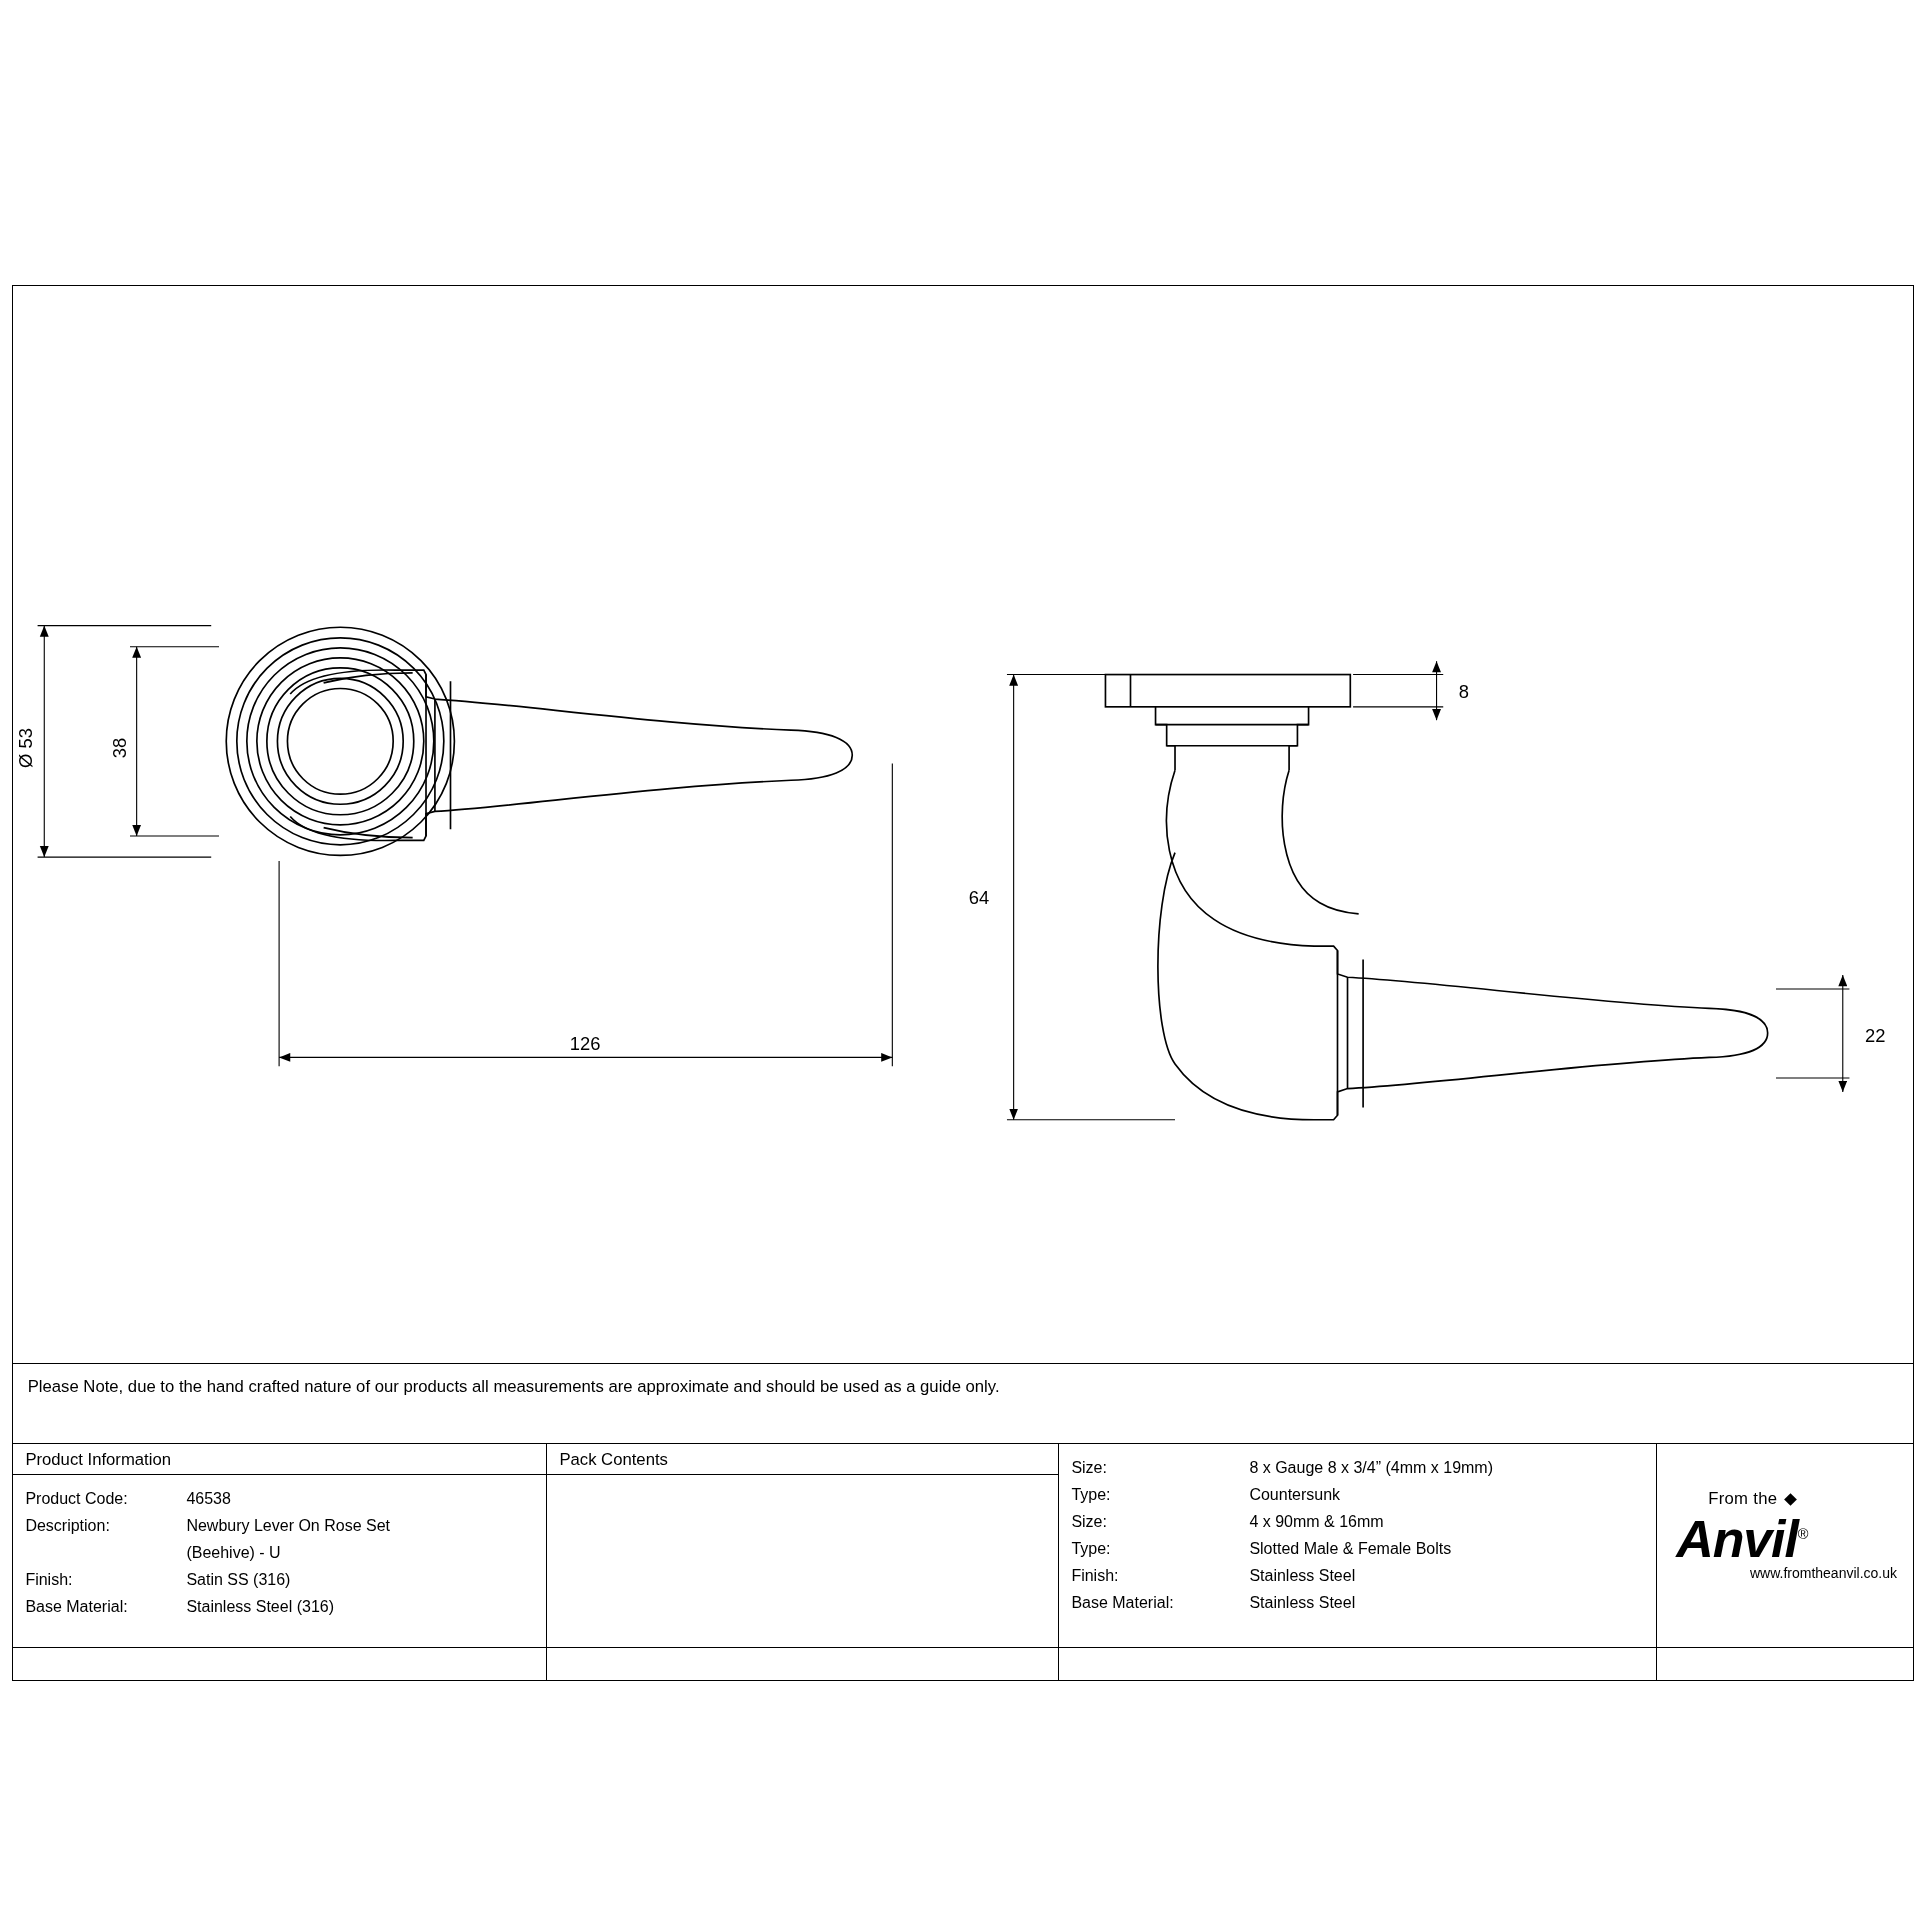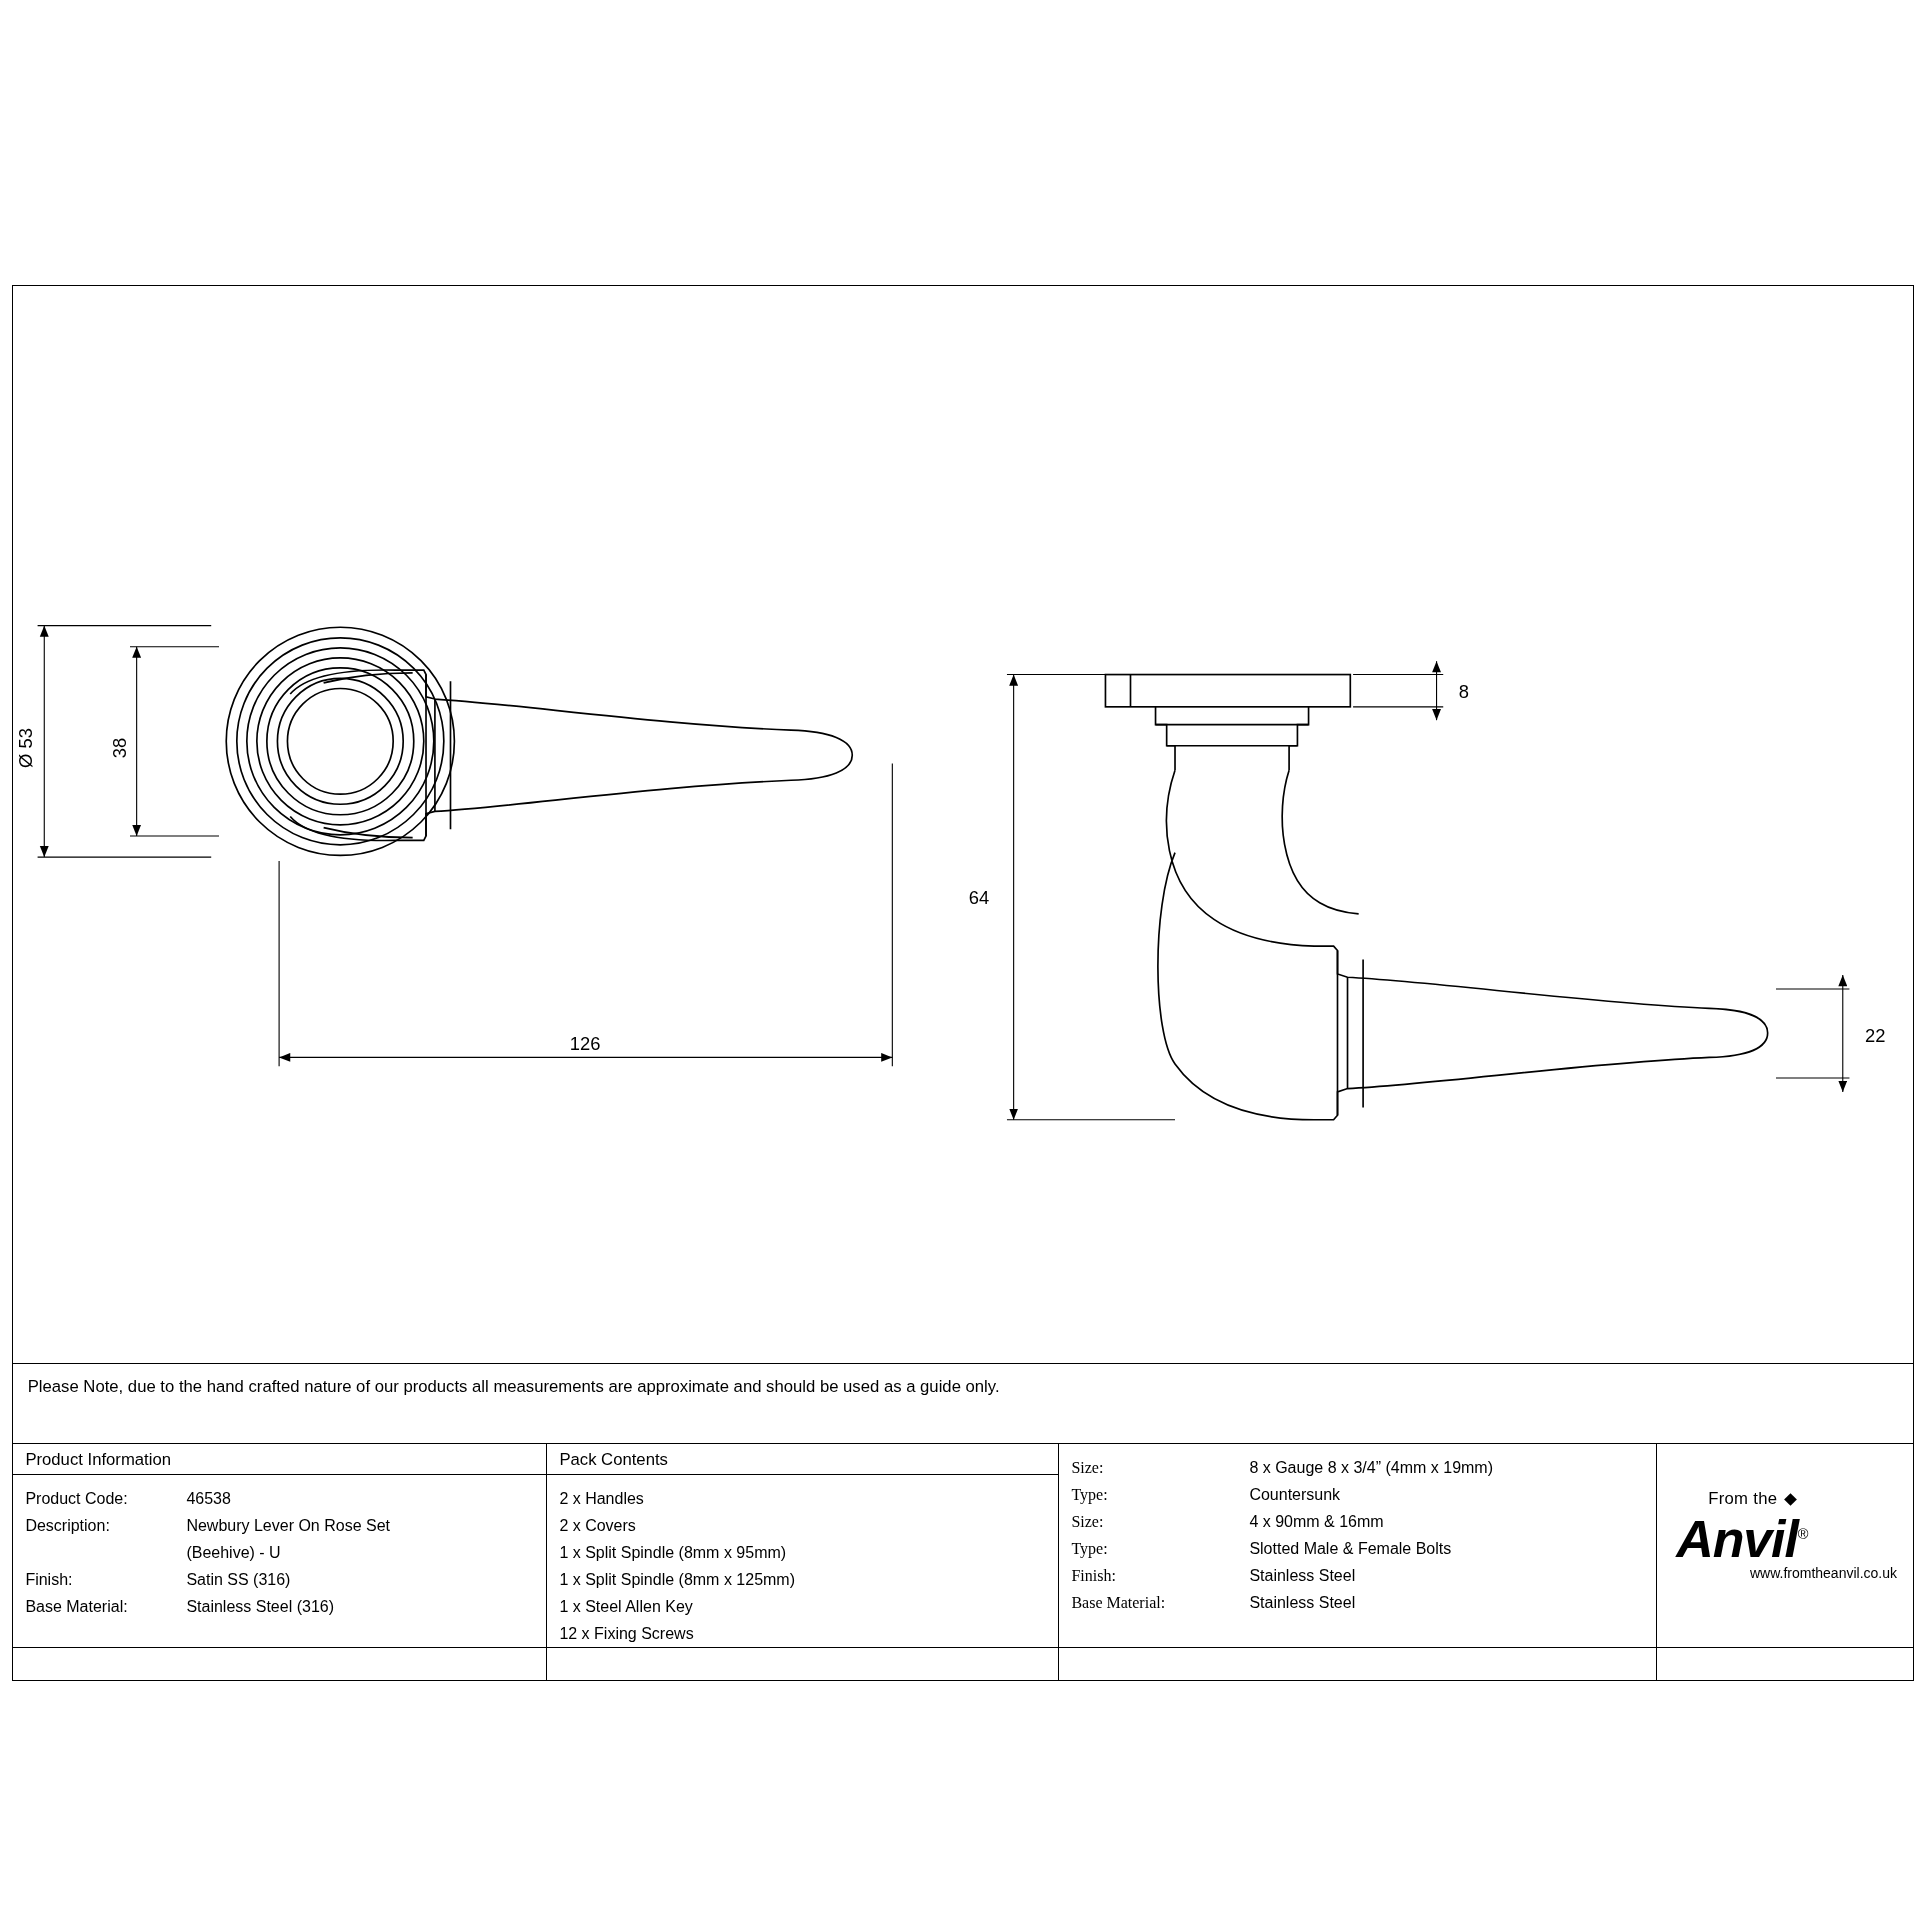--- a/index.html
+++ b/index.html
@@ -78,21 +78,21 @@
     white-space: nowrap;
   }
   .col-body {
     padding: 10px 0 0 12.2px;
     font-size: 16px;
     line-height: 27px;
   }
   .kv { display: flex; }
   .kv .k { width: 161px; flex: 0 0 161px; }
   .kv .v { flex: 1 1 auto; }
-  .kv2 .k { width: 178px; flex: 0 0 178px; font-family: Liberation Serif, serif; }
+  .kv2 .k { width: 178px; flex: 0 0 178px; }
   .plain { white-space: nowrap; }
   
   #logo-cell {
     width: 256px;
     flex: 0 0 256px;
     position: relative;
   }
   #logo-wrap {
     position: absolute;
     left: 19px;
@@ -289,28 +289,20 @@
         </div>
         <div class="kv">
           <span class="k">Base Material:</span>
           <span class="v">Stainless Steel (316)</span>
         </div>
       </div>
     </div>
 
     <div class="col col-sep" style="width:512px;flex:0 0 512px;">
       <div class="col-head">Pack Contents</div>
-      <div class="col-body">
-        <div class="plain">2 x Handles</div>
-        <div class="plain">2 x Covers</div>
-        <div class="plain">1 x Split Spindle (8mm x 95mm)</div>
-        <div class="plain">1 x Split Spindle (8mm x 125mm)</div>
-        <div class="plain">1 x Steel Allen Key</div>
-        <div class="plain">12 x Fixing Screws</div>
-      </div>
     </div>
 
     <div class="col col-sep" style="flex:1 1 auto;">
       <div class="col-body">
         <div class="kv kv2">
           <span class="k">Size:</span>
           <span class="v">8 x Gauge 8 x 3/4” (4mm x 19mm)</span>
         </div>
         <div class="kv kv2">
           <span class="k">Type:</span>

